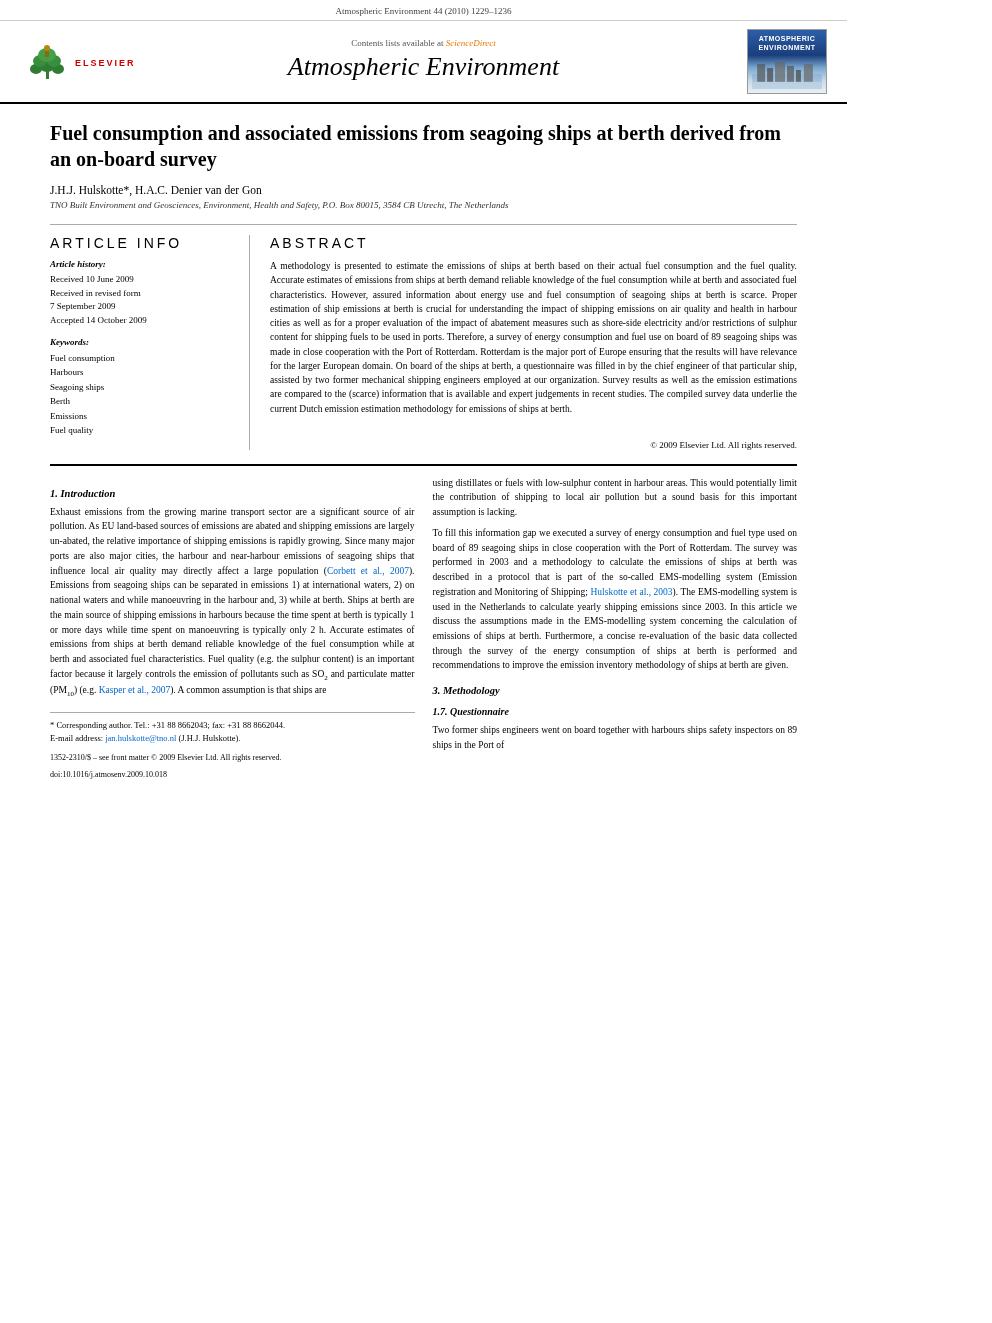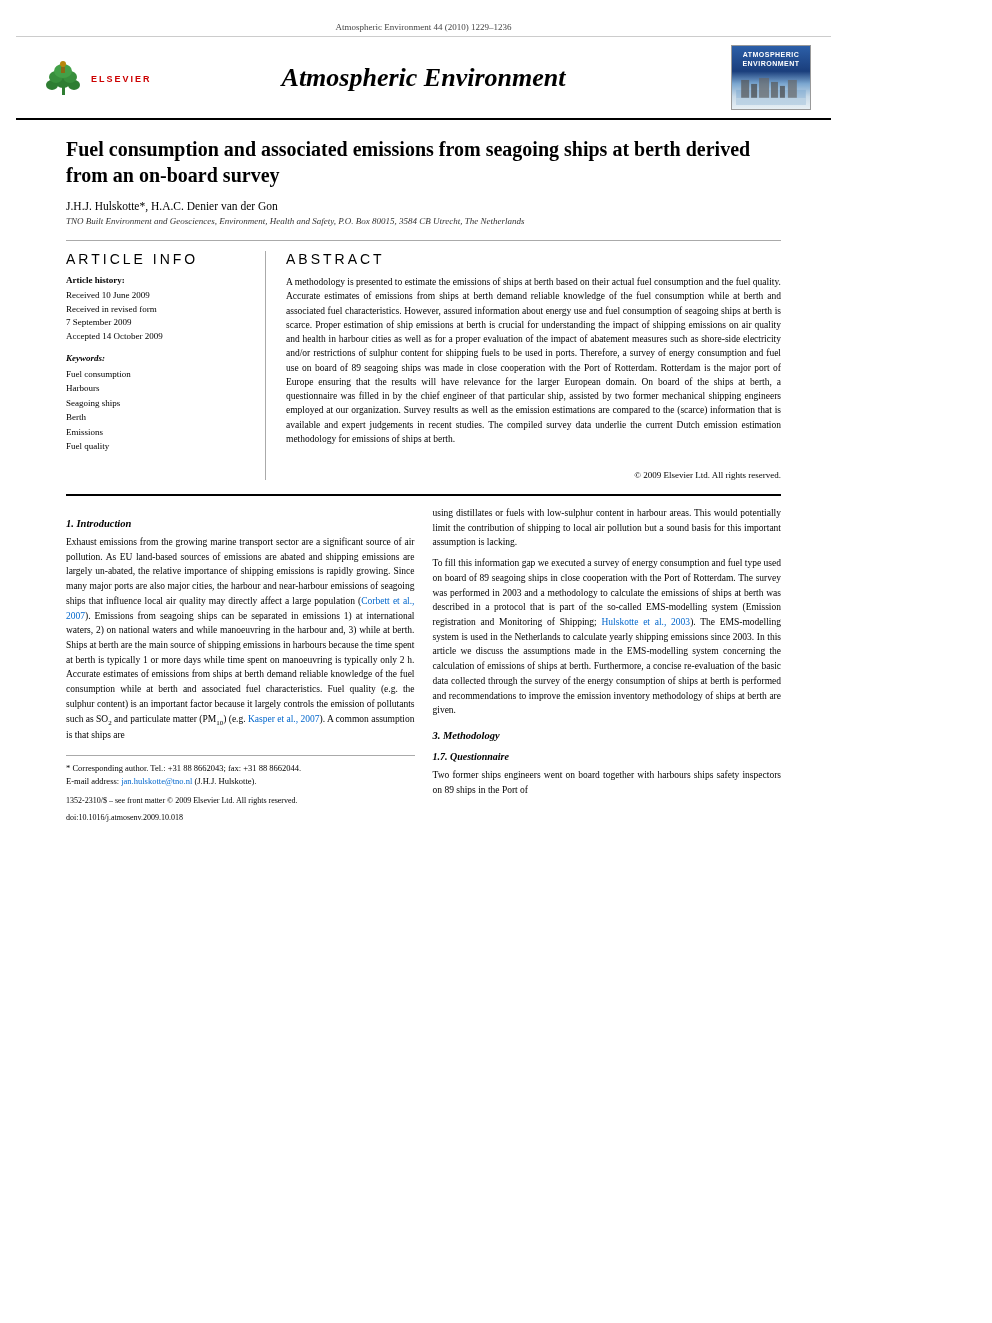--- a/index.html
+++ b/index.html
@@ -9,21 +9,21 @@
       font-size: 10px;
       color: #000;
       width: 992px;
       min-height: 1323px;
     }
 
     .page-wrapper {
       width: 847px;
       min-height: 1323px;
       background: #fff;
-      padding: 16px;
+      padding: 0;
     }
 
     
     .top-meta {
       text-align: center;
       font-size: 9px;
       color: #444;
       padding: 6px 0 4px 0;
       border-bottom: 1px solid #ccc;
     }
@@ -80,21 +80,21 @@
     .sciencedirect-link {
       color: #e67e00;
       font-style: italic;
     }
 
     .journal-title-main {
       font-size: 26px;
       font-family: 'Times New Roman', Times, serif;
       font-style: italic;
       color: #000;
-      font-weight: bold;
+      font-weight: normal;
       margin: 4px 0;
     }
 
     .journal-homepage {
       font-size: 9px;
       color: #555;
       margin-top: 4px;
     }
 
     .journal-homepage span {
@@ -190,20 +190,21 @@
       font-family: Arial, sans-serif;
       letter-spacing: 3px;
       text-transform: uppercase;
       color: #000;
       margin-bottom: 8px;
       font-weight: normal;
     }
 
     .article-history-label {
       font-size: 9px;
+      font-style: italic;
       font-weight: bold;
       color: #000;
       margin-bottom: 4px;
     }
 
     .history-item {
       font-size: 9px;
       color: #000;
       line-height: 1.5;
     }
@@ -328,20 +329,24 @@
           <ellipse cx="27" cy="12" rx="9" ry="7" fill="#43a047"></ellipse>
 
           <circle cx="27" cy="5" r="3" fill="#b8860b"></circle>
           <rect x="25" y="8" width="4" height="6" fill="#8b6914"></rect>
         </svg>
       </div>
       <div class="elsevier-text">ELSEVIER</div>
     </div>
 
     <div class="center-info">
+      <div class="sciencedirect-line">
+        <span>Contents lists available at</span>
+        <span class="sciencedirect-link">ScienceDirect</span>
+      </div>
       <div class="journal-title-main">Atmospheric Environment</div>
     </div>
 
     <div class="right-logo">
       <div class="atm-env-badge">
         <div class="atm-badge-text">
           <span>ATMOSPHERIC</span><br>
           <span>ENVIRONMENT</span>
         </div>
 

